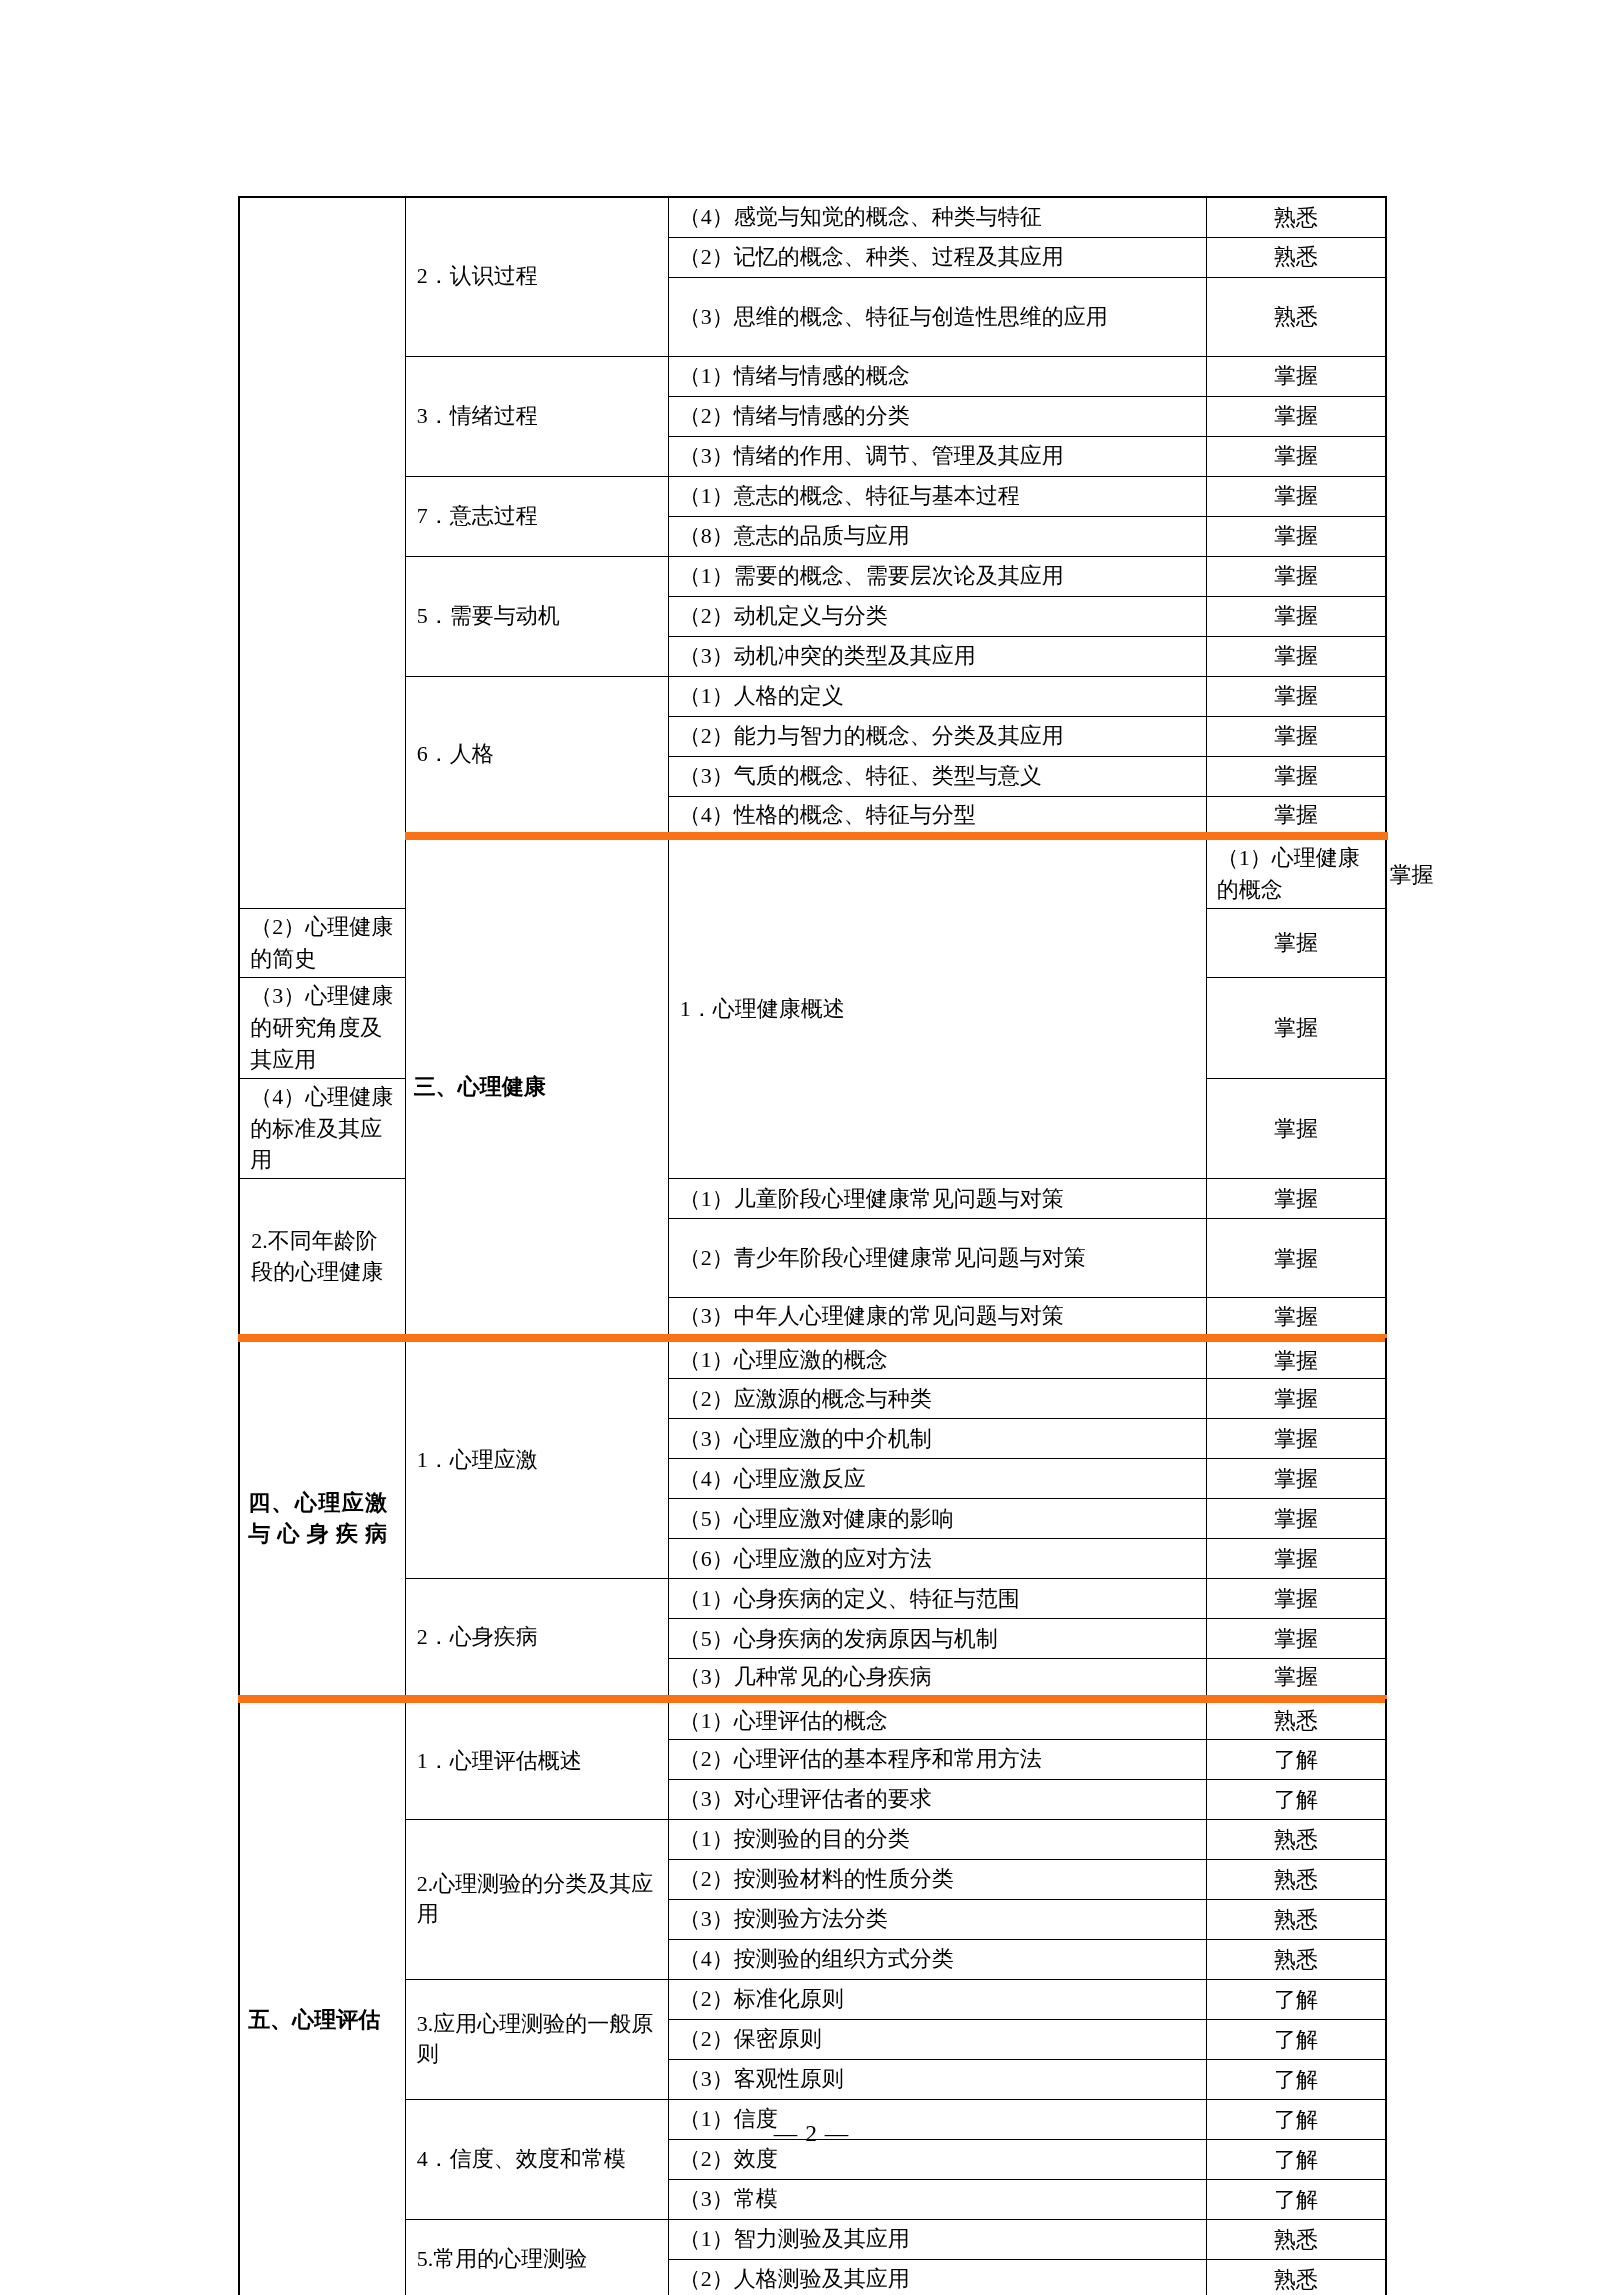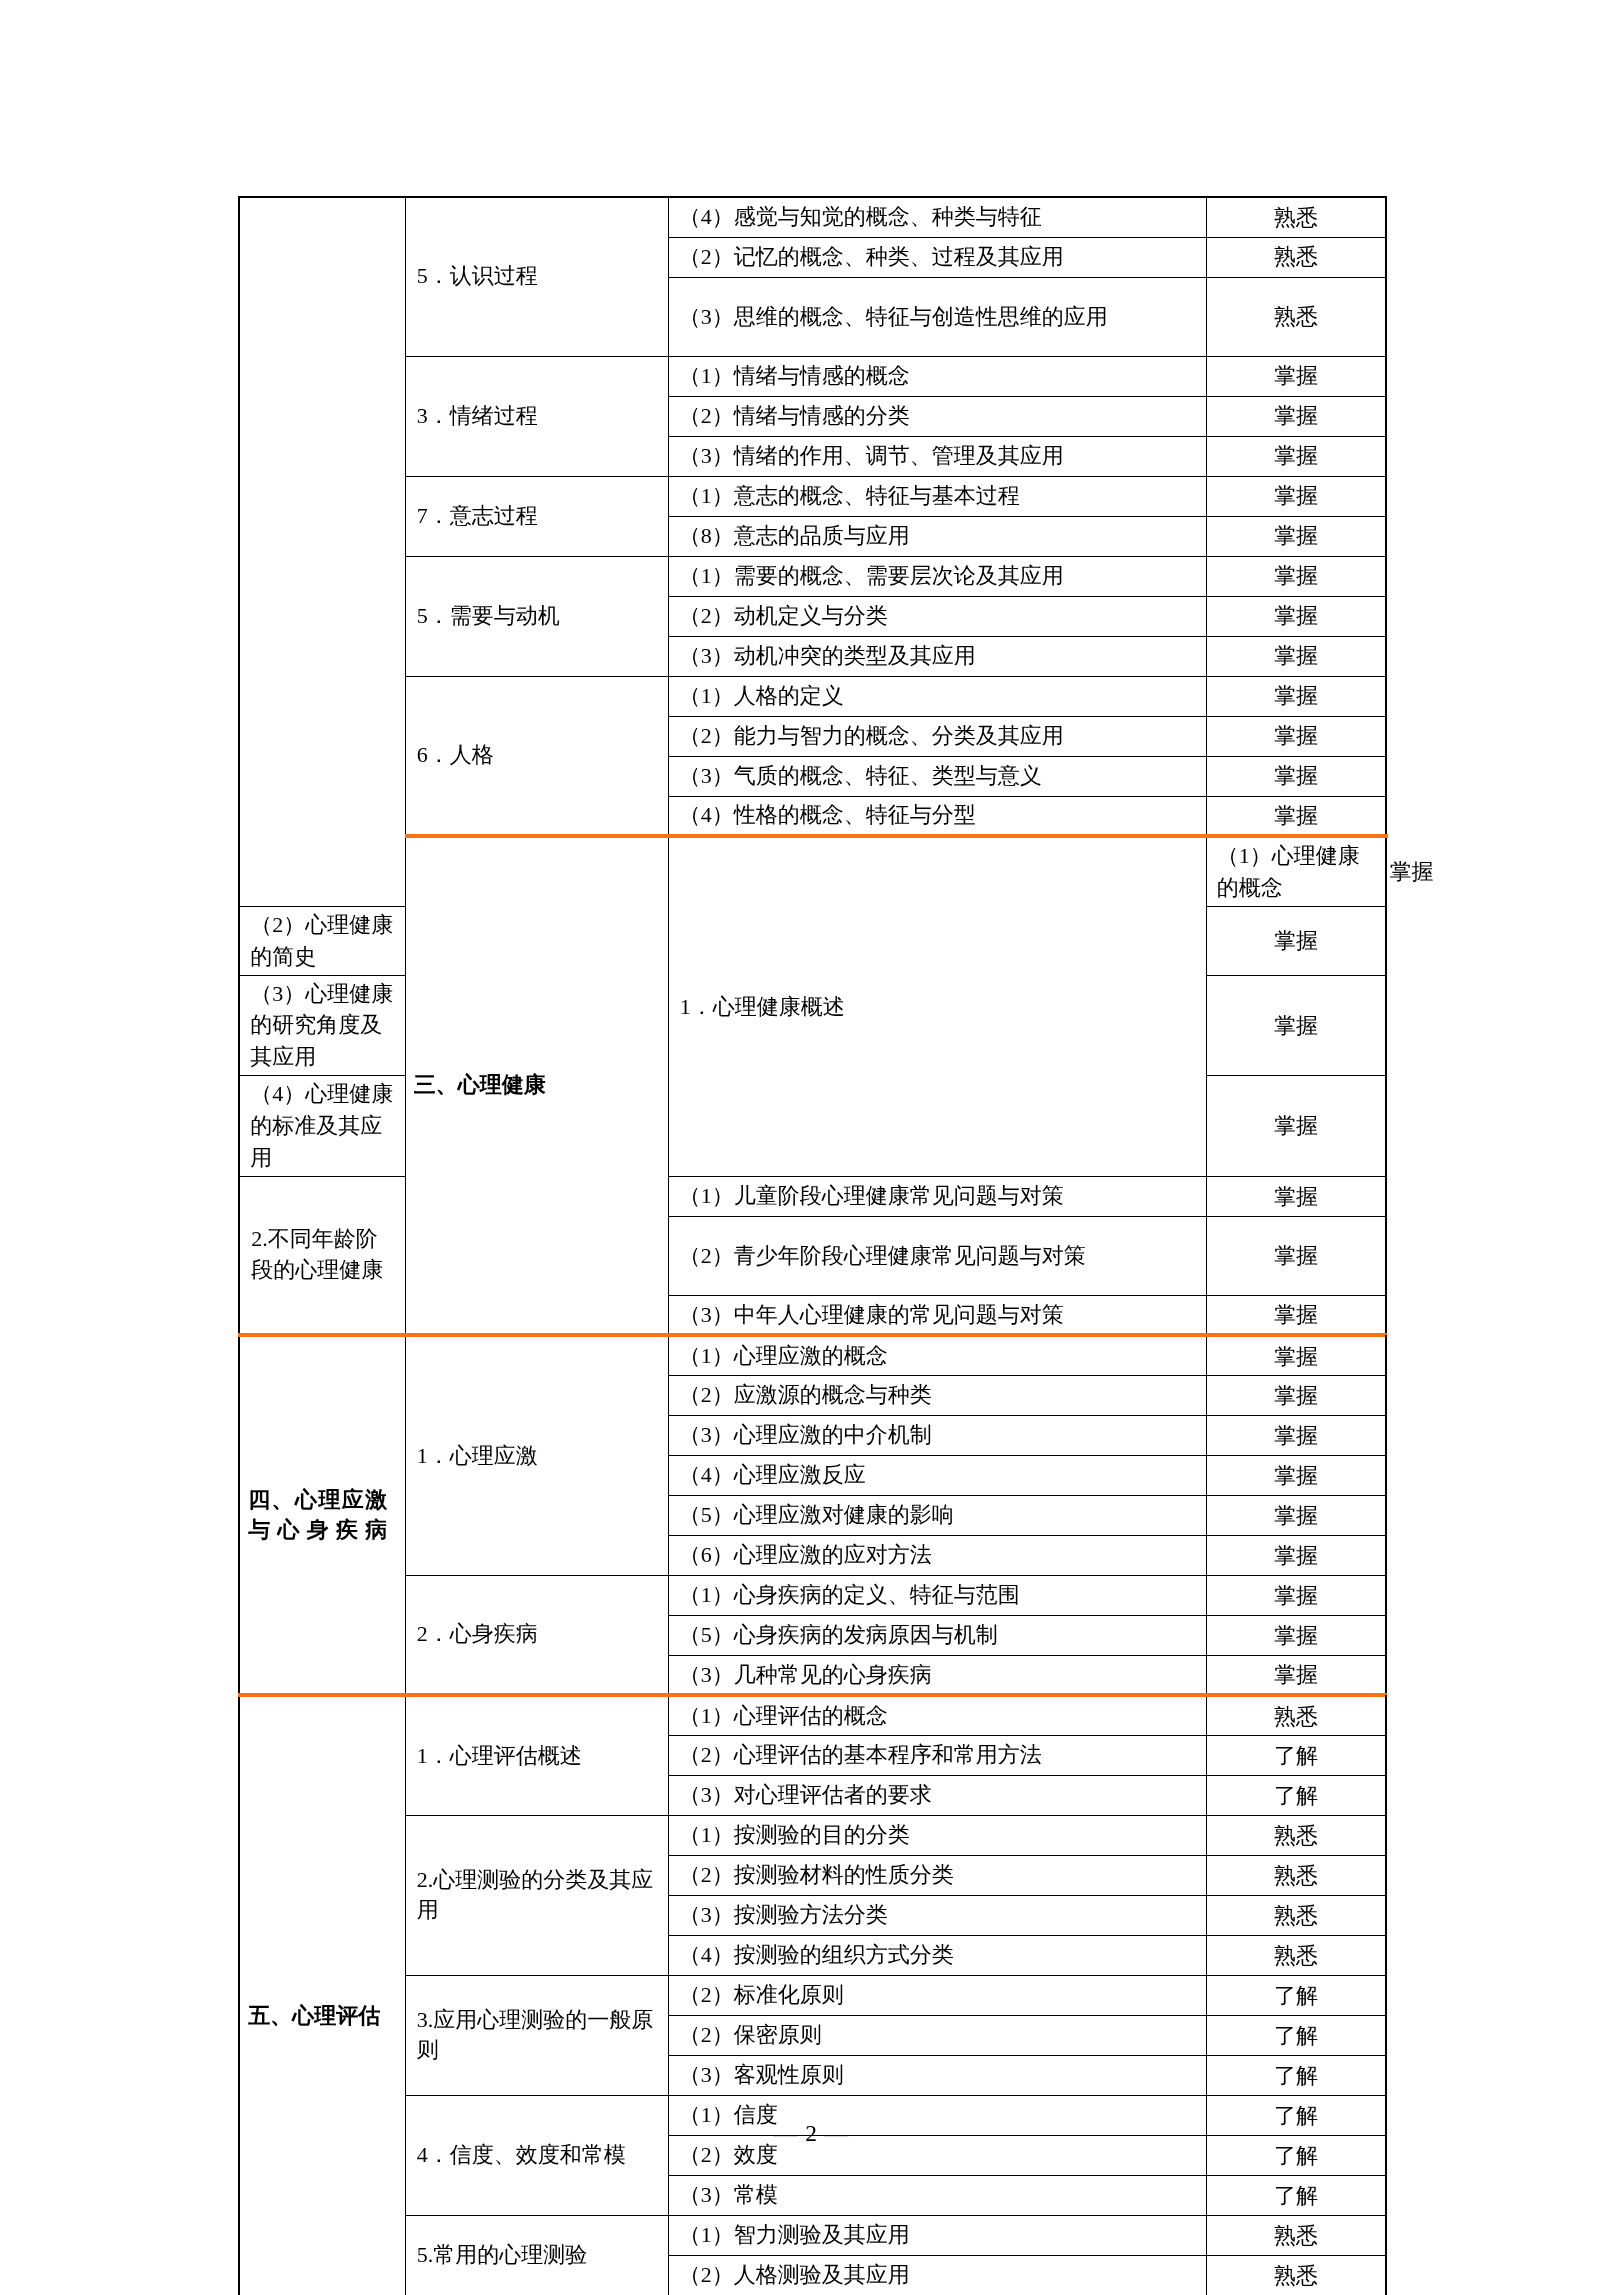--- a/index.html
+++ b/index.html
@@ -86,21 +86,21 @@
   }
 
   
   td.level {
     text-align: center;
     padding: 2px 3.1px;
     white-space: nowrap;
   }
 
   
-  tr.sec-start > td { border-top: 4px solid #f97316; }
+  tr.sec-start > td { border-top: 8px solid #f97316; }
 
   
   .page-number {
     position: absolute;
     left: 0;
     top: 2120px;
     width: 1623px;
     text-align: center;
     font-size: 23.5px;
     font-family: "Liberation Serif", "DejaVu Serif", serif;
@@ -117,21 +117,21 @@
       <col class="c1">
         <col class="c2">
         <col class="c3">
         <col class="c4">
     </colgroup>
     <tbody id="outline-body">
         <tr>
           <td class="sec" rowspan="16">
             <span class="sec-text noj"></span>
           </td>
-          <td class="topic" rowspan="3"><span>5．认识过程</span></td>
+          <td class="topic" rowspan="3"><span>2．认识过程</span></td>
           <td class="point"><span>（4）感觉与知觉的概念、种类与特征</span></td>
           <td class="level"><span>熟悉</span></td>
         </tr>
         <tr>
           <td class="point"><span>（2）记忆的概念、种类、过程及其应用</span></td>
           <td class="level"><span>熟悉</span></td>
         </tr>
         <tr>
           <td class="point" style="height: 79px;"><span>（3）思维的概念、特征与创造性思维的应用</span></td>
           <td class="level"><span>熟悉</span></td>

